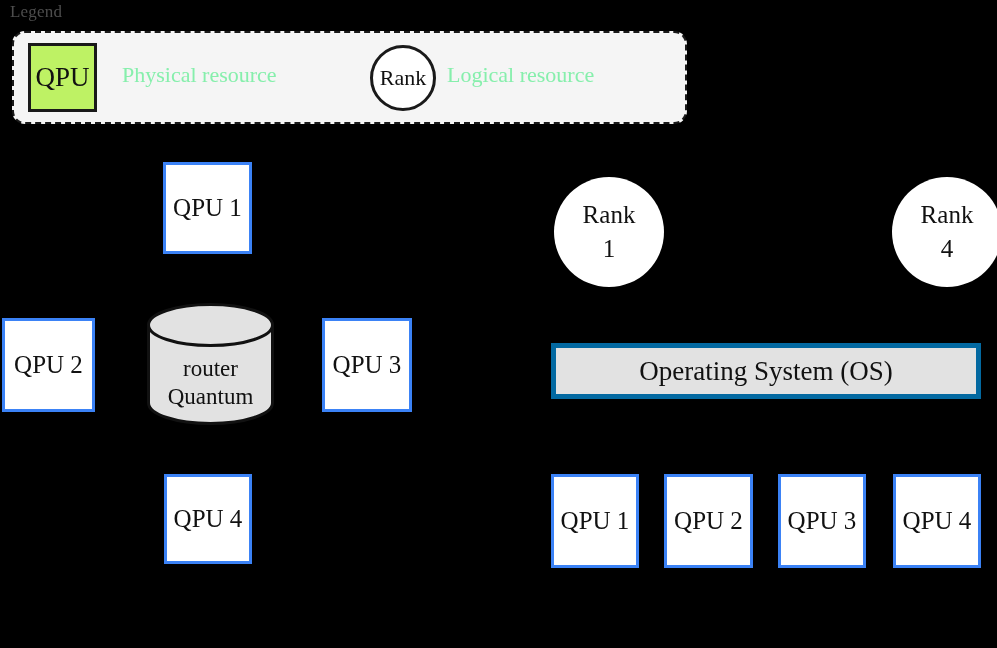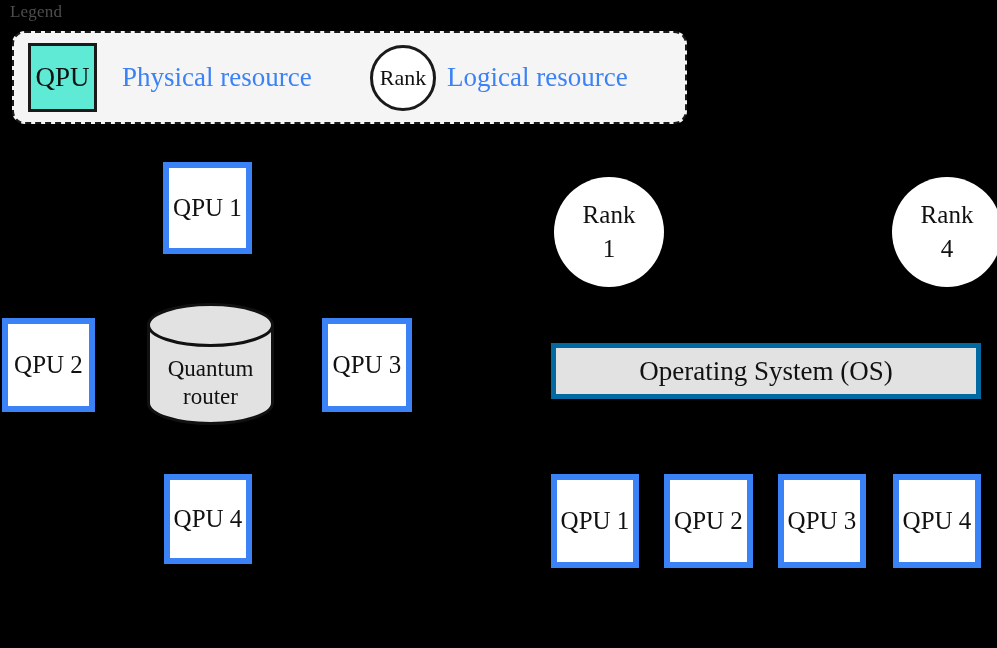--- a/index.html
+++ b/index.html
@@ -43,21 +43,21 @@
     border: 2px dashed #1a1a1a;
     border-radius: 13px;
     box-sizing: border-box;
   }
   .legend-qpu-icon {
     position: absolute;
     left: 28px;
     top: 43px;
     width: 69px;
     height: 69px;
-    background: #5eead4;
+    background: #bef264;
     border: 3px solid #1a1a1a;
     box-sizing: border-box;
     display: flex;
     align-items: center;
     justify-content: center;
     font-size: 27px;
     color: #111111;
   }
   .legend-rank-icon {
     position: absolute;
@@ -70,33 +70,33 @@
     border-radius: 50%;
     box-sizing: border-box;
     display: flex;
     align-items: center;
     justify-content: center;
     font-size: 22px;
     color: #111111;
   }
   .legend-label {
     position: absolute;
-    font-size: 27px;
-    color: #3b82f6;
+    font-size: 22px;
+    color: #86efac;
     white-space: nowrap;
     text-align: center;
   }
   .legend-label.physical { left: 122px; top: 62px; }
   .legend-label.logical  { left: 447px; top: 62px; }
 
   
   .qpu-box {
     position: absolute;
     background: #ffffff;
-    border: 6px solid #3b82f6;
+    border: 3px solid #3b82f6;
     box-sizing: border-box;
     display: flex;
     align-items: center;
     justify-content: center;
     font-size: 25px;
     color: #111111;
     white-space: nowrap;
   }
   .rank-circle {
     position: absolute;
@@ -180,22 +180,22 @@
   <div class="qpu-box" id="qpu-left-2">QPU 2</div>
   <div class="qpu-box" id="qpu-left-3">QPU 3</div>
   <div class="qpu-box" id="qpu-left-4">QPU 4</div>
 
   <div class="cylinder">
     <svg width="127" height="122" viewBox="0 0 127 122" xmlns="http://www.w3.org/2000/svg">
       <path d="M1.5,22 L1.5,100 A62,20.5 0 0 0 125.5,100 L125.5,22 Z" fill="#e2e2e2" stroke="#111111" stroke-width="3"></path>
       <ellipse cx="63.5" cy="22" rx="62" ry="20.5" fill="#e2e2e2" stroke="#111111" stroke-width="3"></ellipse>
     </svg>
     <div class="cylinder-label">
+      <div>router</div>
       <div>Quantum</div>
-      <div>router</div>
     </div>
   </div>
 
   <div class="rank-circle" id="rank-1">
     <span>Rank</span>
     <span>1</span>
   </div>
 
   <div class="rank-circle" id="rank-4">
     <span>Rank</span>

